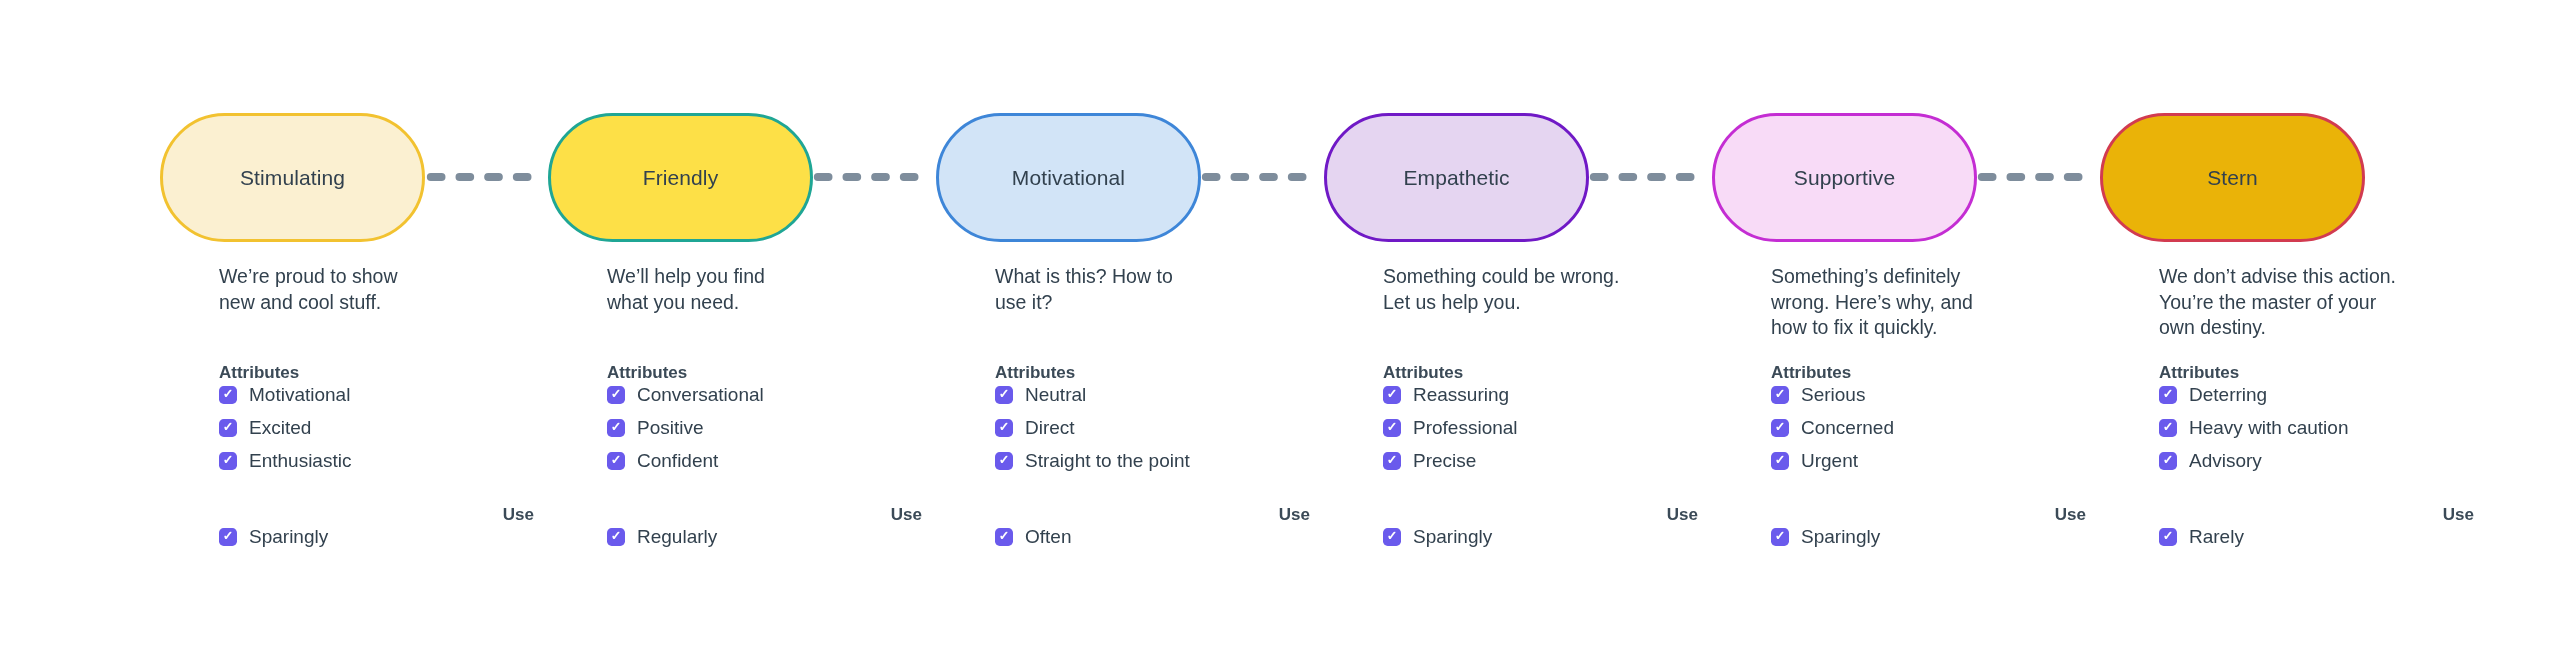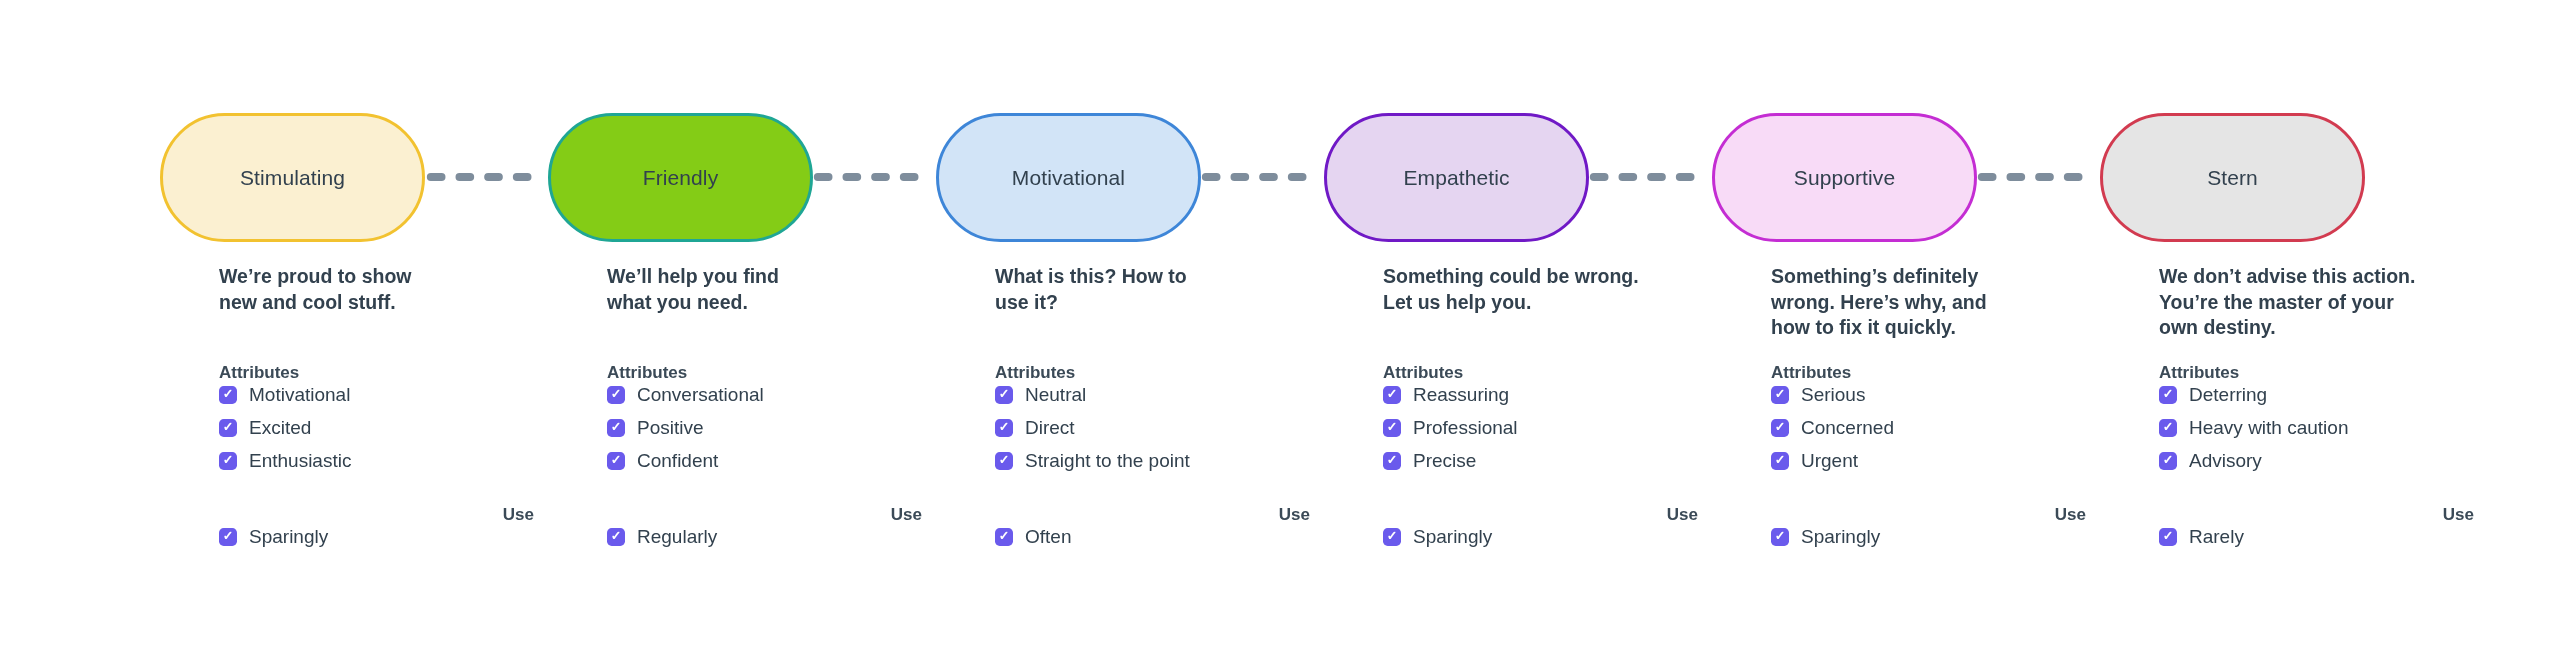--- a/index.html
+++ b/index.html
@@ -10,21 +10,21 @@
   .col { width: 388px; flex: 0 0 388px; }
   .pill {
     width: 265px; height: 129px; margin-top: 113px;
     border: 3.4px solid transparent; border-radius: 670px;
     display: flex; align-items: center; justify-content: center;
   }
   .pill-title { font-size: 21px; font-weight: 500; letter-spacing: 0.1px; }
   .tb { margin-left: 59px; width: 315px; }
   .desc {
     margin-top: 22px; height: 77px;
-    font-size: 19.5px; line-height: 25.5px; white-space: pre-line; font-weight: bold;
+    font-size: 19.5px; line-height: 25.5px; white-space: pre-line;
   }
   .lbl { margin-top: 22px; height: 20px; line-height: 20px; font-size: 17px; font-weight: 700; }
   .use-lbl { margin-top: 35px; text-align: right; }
   .row { display: flex; align-items: center; height: 18px; }
   .lbl + .row { margin-top: 3.4px; }
   .row + .row { margin-top: 14.8px; }
   .cb {
     width: 18px; height: 18px; border-radius: 4.7px;
     display: flex; align-items: center; justify-content: center;
     flex: 0 0 18px; cursor: pointer;
@@ -69,21 +69,21 @@
         <div class="row">
           <span class="cb" style="background: rgb(106, 90, 236);">
               <span class="check" style="color: rgb(255, 255, 255);">✓</span>
             </span>
           <span class="rl">Sparingly</span>
         </div>
       </div>
     </section>
 
     <section class="col">
-      <div class="pill" style="background: #84cc16; border-color: rgb(31, 166, 149);">
+      <div class="pill" style="background: #fde047; border-color: rgb(31, 166, 149);">
         <span class="pill-title">Friendly</span>
       </div>
       <div class="tb">
         <p class="desc">We’ll help you find
 what you need.</p>
         <h4 class="lbl" style="color: rgb(59, 74, 87);">Attributes</h4>
         <div class="row">
           <span class="cb" style="background: rgb(106, 90, 236);">
               <span class="check" style="color: rgb(255, 255, 255);">✓</span>
             </span>
@@ -214,21 +214,21 @@
         <div class="row">
           <span class="cb" style="background: rgb(106, 90, 236);">
               <span class="check" style="color: rgb(255, 255, 255);">✓</span>
             </span>
           <span class="rl">Sparingly</span>
         </div>
       </div>
     </section>
 
     <section class="col">
-      <div class="pill" style="background: #e5e5e5; border-color: rgb(210, 59, 80);">
+      <div class="pill" style="background: #eab308; border-color: rgb(210, 59, 80);">
         <span class="pill-title">Stern</span>
       </div>
       <div class="tb">
         <p class="desc">We don’t advise this action.
 You’re the master of your
 own destiny.</p>
         <h4 class="lbl" style="color: rgb(59, 74, 87);">Attributes</h4>
         <div class="row">
           <span class="cb" style="background: rgb(106, 90, 236);">
               <span class="check" style="color: rgb(255, 255, 255);">✓</span>

